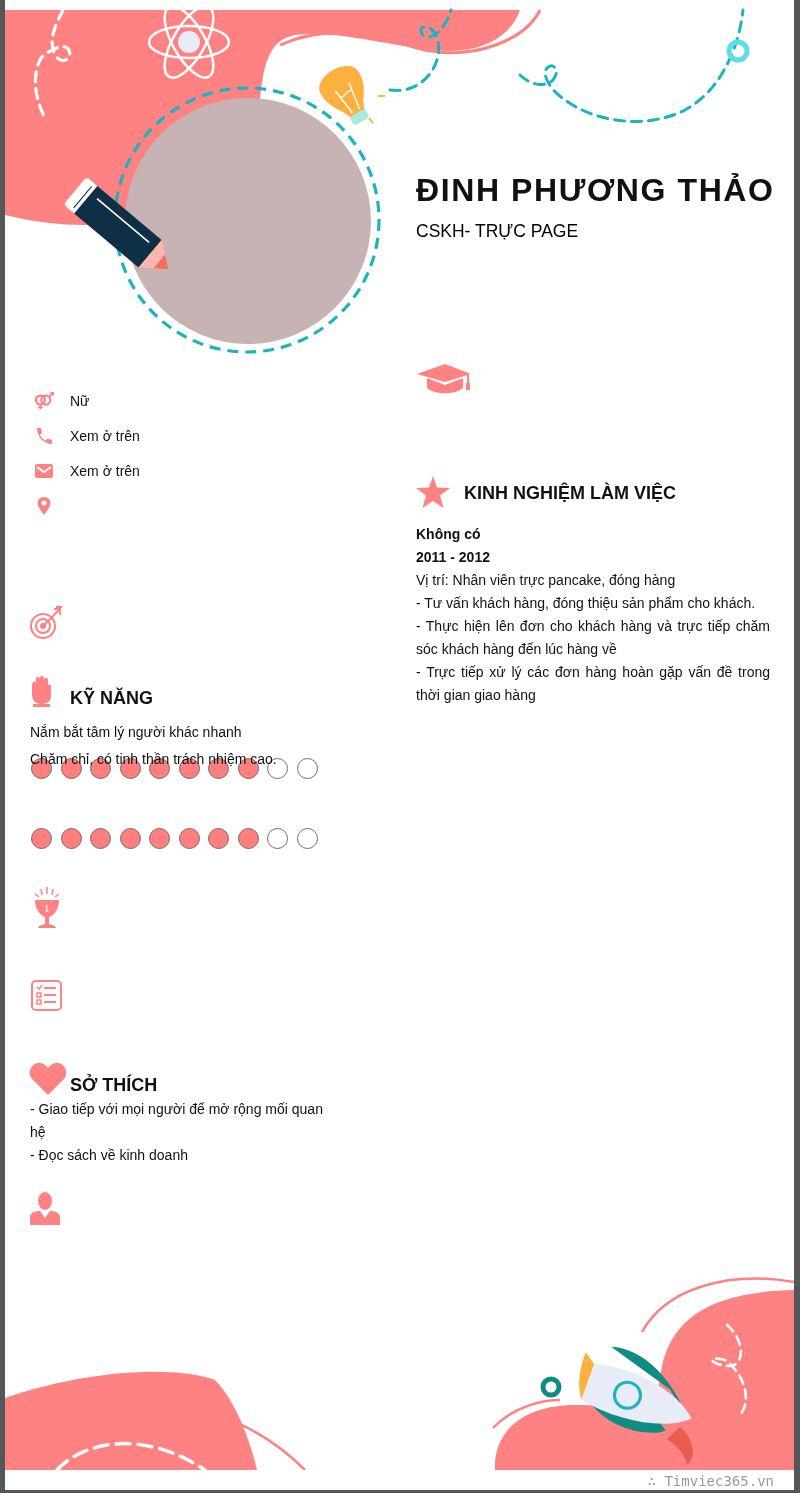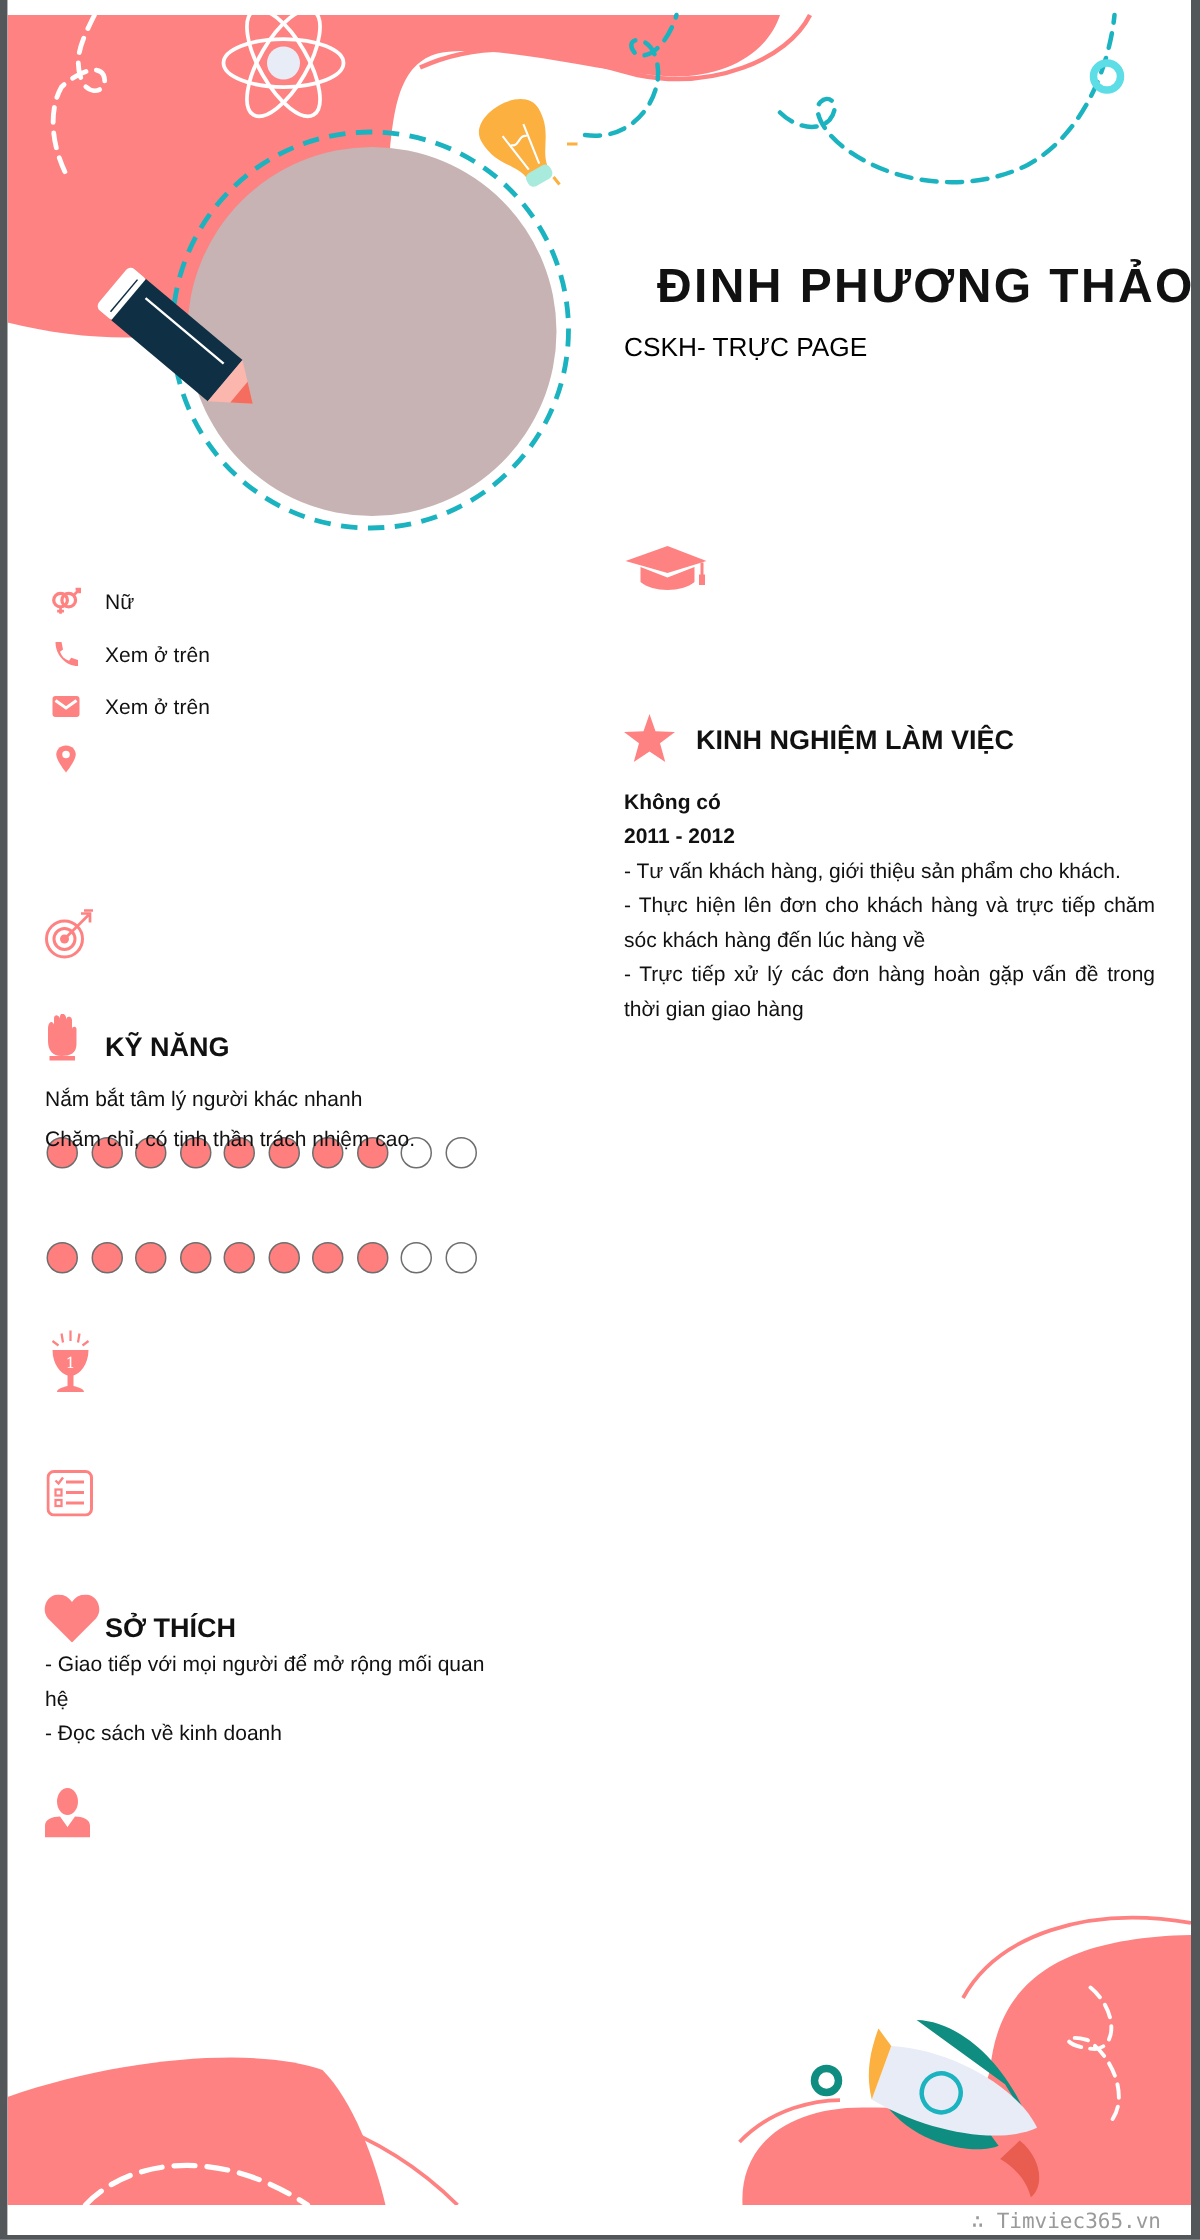--- a/index.html
+++ b/index.html
@@ -1,20 +1,20 @@
 <!DOCTYPE html>
 <html><head>
 <meta charset="utf-8">
 <style>
   * { box-sizing: border-box; margin: 0; padding: 0; }
   html, body { width: 800px; height: 1493px; background: #53575a; overflow: hidden; }
   body { position: relative; font-family: "Liberation Sans", "DejaVu Sans", sans-serif; color: #111; }
   .page { position: absolute; left: 5px; top: 0; width: 789px; height: 1490px; background: #fff; overflow: hidden; }
   .deco { position: absolute; left: 0; top: 0; width: 789px; height: 1490px; pointer-events: none; }
-  .name { position: absolute; left: 411px; top: 172px; font-size: 32px; font-weight: 700; letter-spacing: 1.6px; color: #111; white-space: nowrap; margin-left: 22px; }
+  .name { position: absolute; left: 411px; top: 172px; font-size: 32px; font-weight: 700; letter-spacing: 1.6px; color: #111; white-space: nowrap; }
   .job { position: absolute; left: 411px; top: 221px; font-size: 17.5px; color: #000000; }
   .info { position: absolute; left: 26px; top: 390px; width: 290px; }
   .info-row { position: relative; padding-left: 39px; font-size: 14px; line-height: 22px; min-height: 35px; color: #111; }
   .info-row .ic { position: absolute; left: 3px; top: 1px; width: 20px; height: 20px; }
   .sec-icon { position: absolute; }
   .sec-title { position: absolute; font-size: 18px; font-weight: 700; color: #111; white-space: nowrap; text-align: center; }
   .skill-label { position: absolute; left: 25px; font-size: 14px; color: #111; }
   .dots { position: absolute; left: 26px; display: flex; gap: 8.5px; }
   .dot { width: 21px; height: 21px; border-radius: 50%; border: 1.6px solid #6e6e6e; background: #fff; }
   .dot.on { background: #ff7f7f; }
@@ -204,20 +204,21 @@
   </svg>
 
   <svg class="sec-icon" style="left:411px; top:476px; width:34px; height:32px;" viewBox="0 0 34 32">
     <polygon points="17,0 21,11.5 34,12 24,19.5 27.5,32 17,25 6.5,32 10,19.5 0,12 13,11.5" fill="#ff8282"></polygon>
   </svg>
   <div class="sec-title" style="left:459px; top:483px;">KINH NGHIỆM LÀM VIỆC</div>
 
   <div class="exp">
     <div class="b">Không có</div>
     <div class="b">2011 - 2012</div>
-    <div>- Tư vấn khách hàng, giới thiệu sản phẩm cho khách.</div>
+    <div>Vị trí: Nhân viên trực pancake, đóng hàng</div>
+    <div>- Tư vấn khách hàng, đóng thiệu sản phẩm cho khách.</div>
     <div>- Thực hiện lên đơn cho khách hàng và trực tiếp chăm sóc khách hàng đến lúc hàng về</div>
     <div>- Trực tiếp xử lý các đơn hàng hoàn gặp vấn đề trong thời gian giao hàng</div>
   </div>
 
   <div class="footer"></div>
   <div class="footer-brand">∴ Timviec365.vn</div>
 </div>
 
 </body></html>

